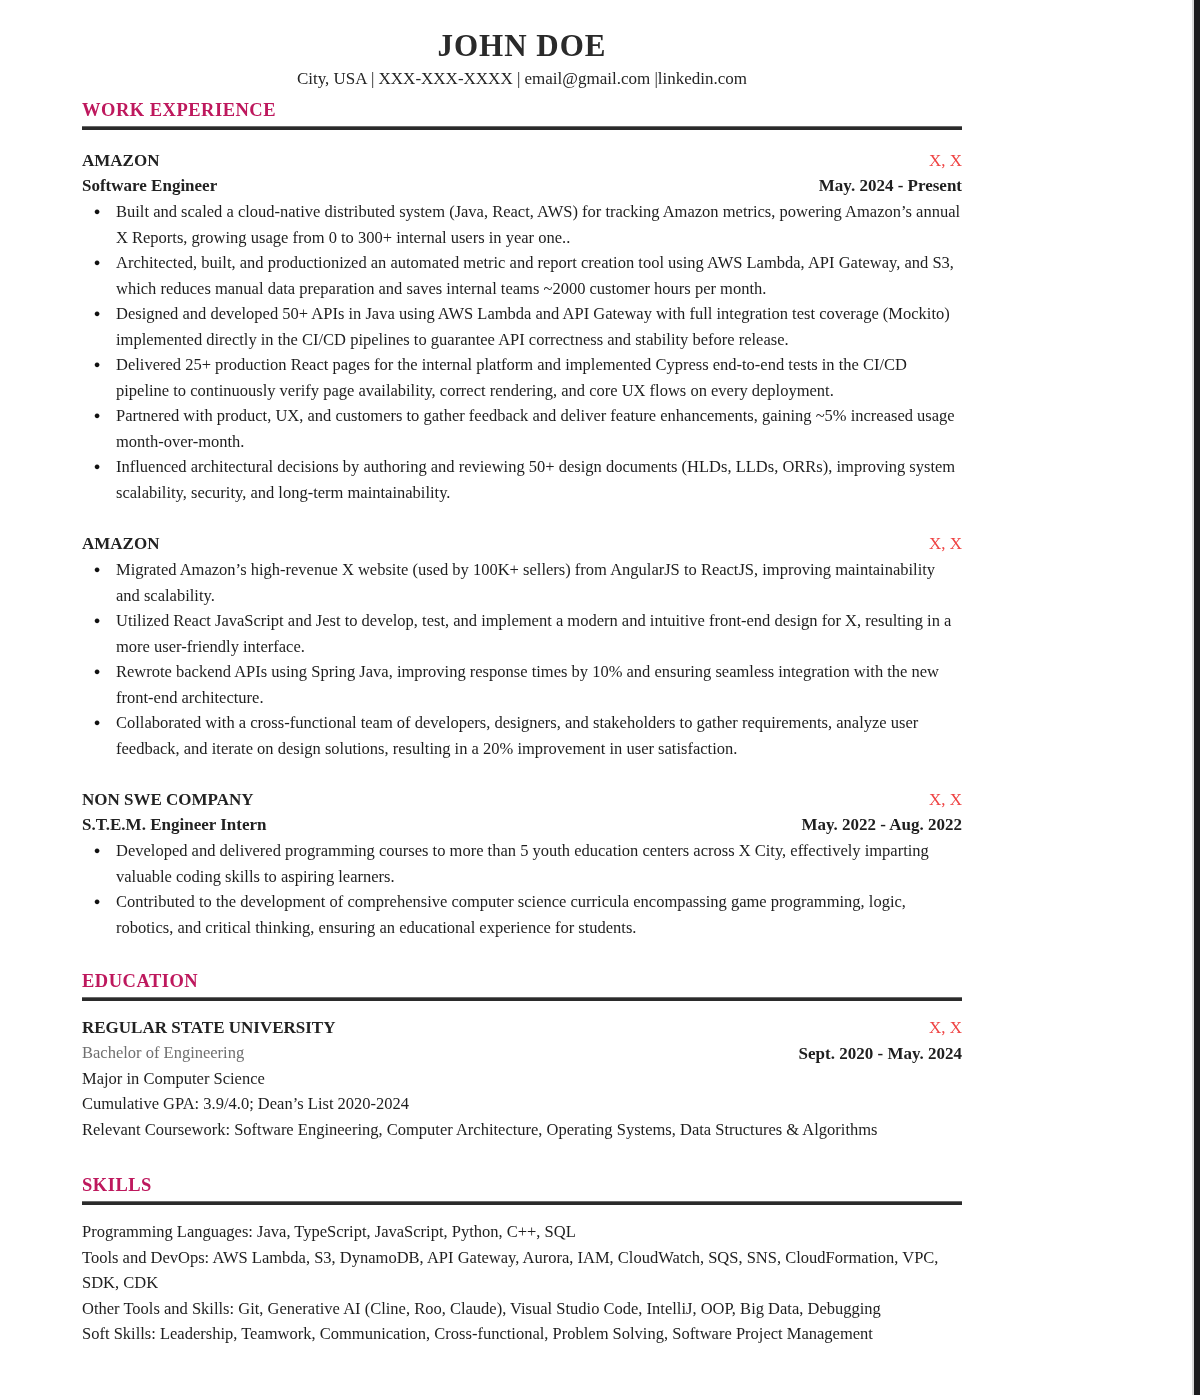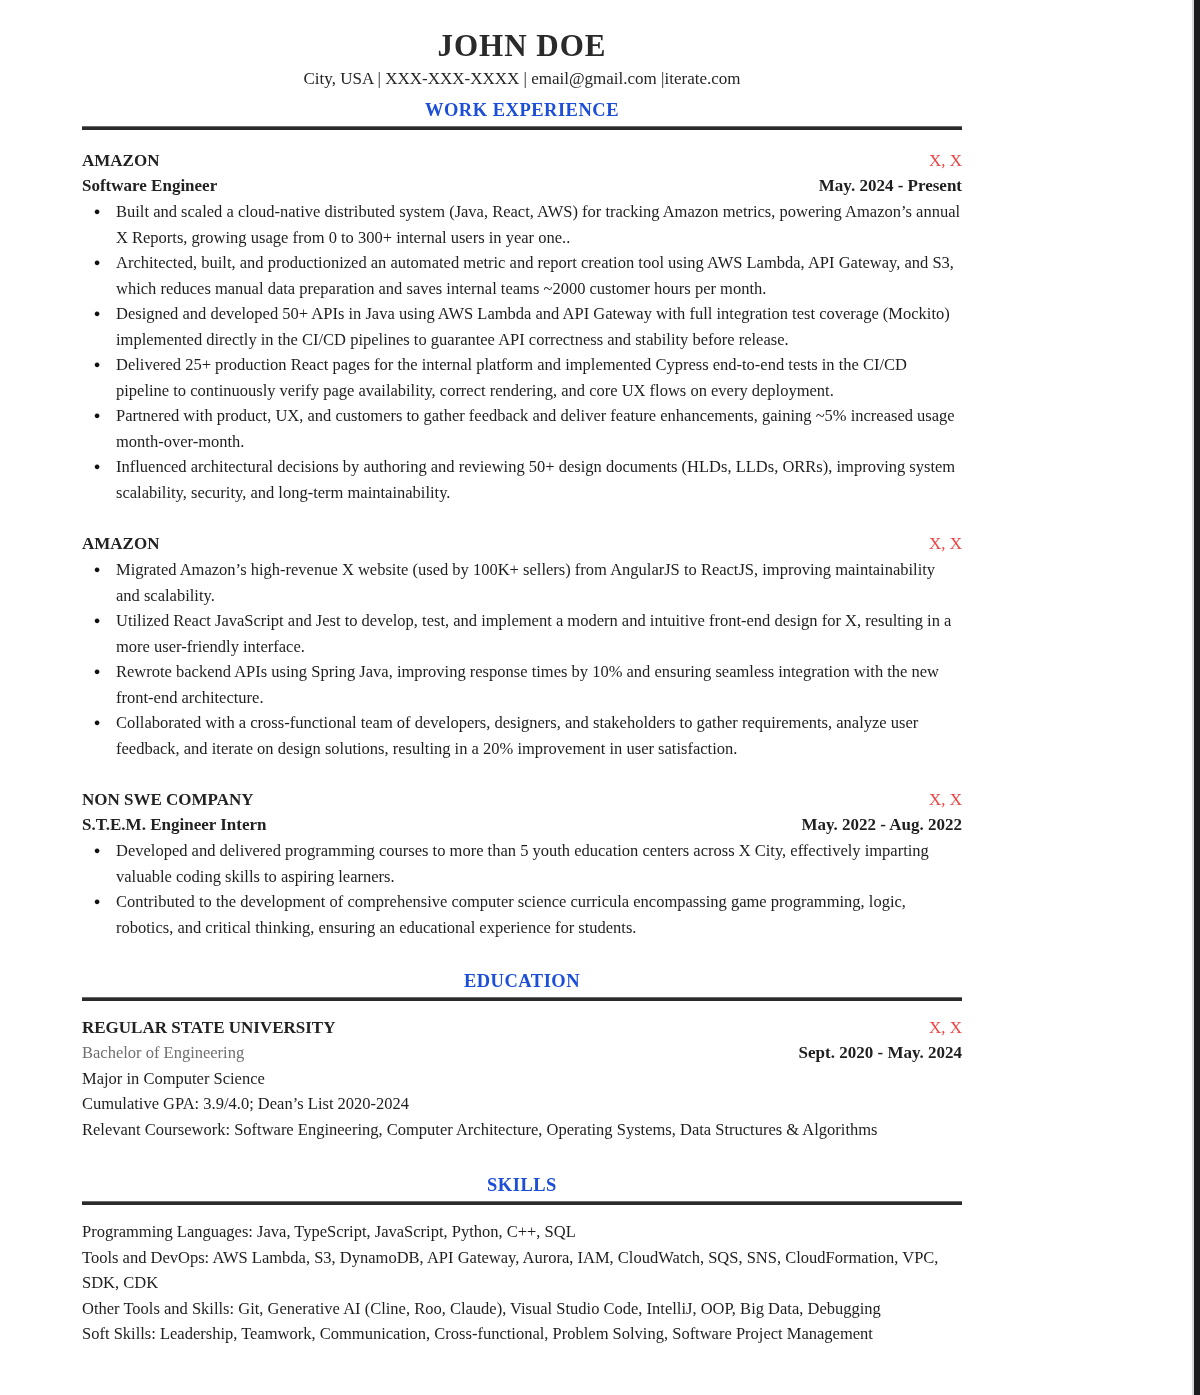--- a/index.html
+++ b/index.html
@@ -39,39 +39,38 @@
   .contact-line {
     font-size: 17px;
     color: #242424;
     line-height: 24px;
     margin-top: 2px;
   }
   .section { margin-top: 0; }
   .section-title {
     font-size: 18.5px;
     font-weight: bold;
-    color: #1d4ed8;
+    color: #be185d;
     letter-spacing: 0.5px;
     line-height: 22px;
-    text-align: center;
   }
   .section-rule {
     height: 3px;
     background: #2b2b2b;
     margin-top: 5px;
     border-top: 1px solid #6a6a6a;
   }
   .work-section .section-title { margin-top: 8px; }
   .section-body { padding-top: 14px; }
   .job { margin-top: 26px; }
   .job:first-child { margin-top: 4px; }
   .row-split {
     display: flex;
     justify-content: space-between;
-    align-items: flex-start;
+    align-items: flex-end;
     line-height: 25px;
     font-size: 17px;
   }
   .company, .role { font-weight: bold; color: #222222; }
   .loc { font-weight: normal; color: #ef4444; }
   .dates { font-weight: bold; color: #1e1e1e; }
   .bullets { margin-top: 1px; }
   .bullet {
     display: flex;
     align-items: flex-start;
@@ -97,21 +96,21 @@
   .skills-section { margin-top: 32px; }
   .skill-line { font-size: 16.5px; line-height: 25.5px; }
 </style>
 </head>
 <body>
 
 <div class="page">
 
   <div class="resume-header">
     <div class="resume-name">JOHN DOE</div>
-    <div class="contact-line">City, USA | XXX-XXX-XXXX | email@gmail.com |iterate.com</div>
+    <div class="contact-line">City, USA | XXX-XXX-XXXX | email@gmail.com |linkedin.com</div>
   </div>
 
   <div class="section work-section">
     <div class="section-title">WORK EXPERIENCE</div>
     <div class="section-rule"></div>
     <div class="section-body">
 
       <div class="job">
         <div class="row-split">
           <span class="company">AMAZON</span>

